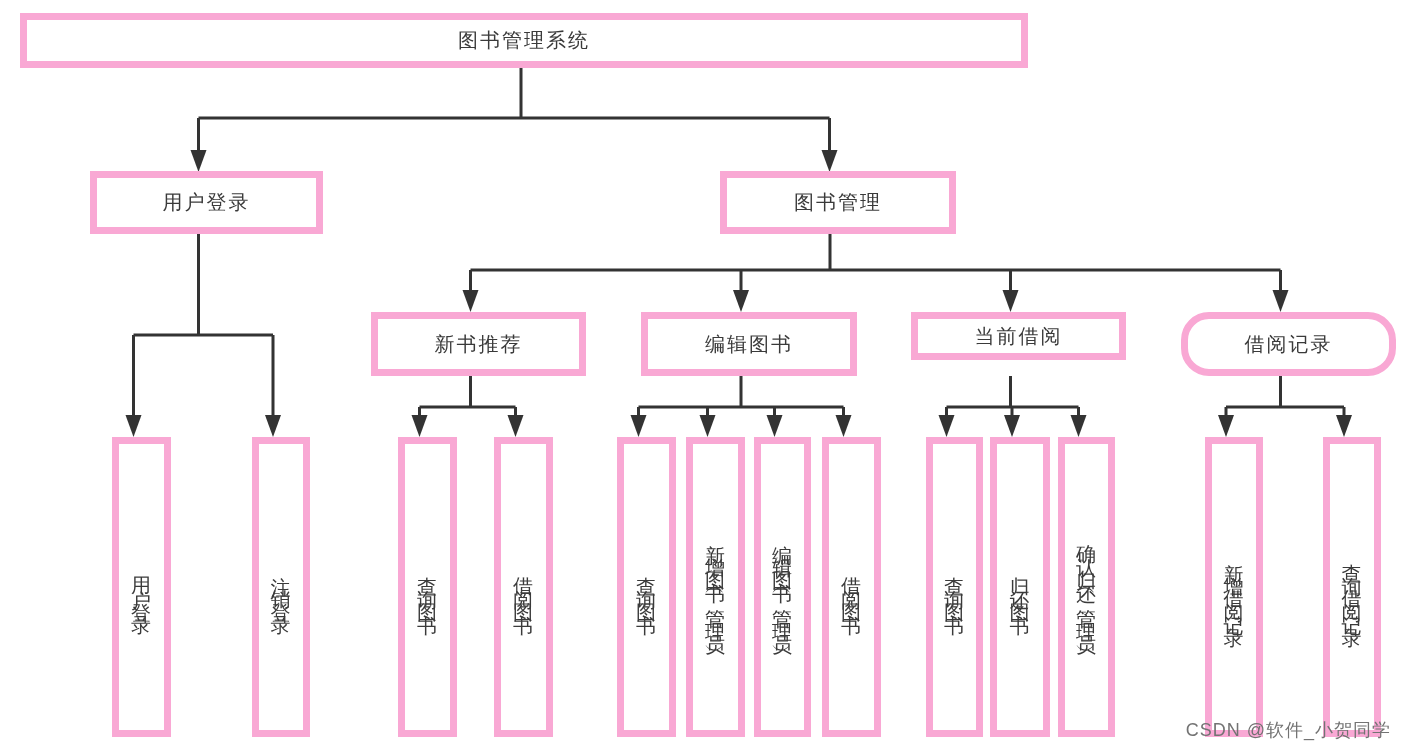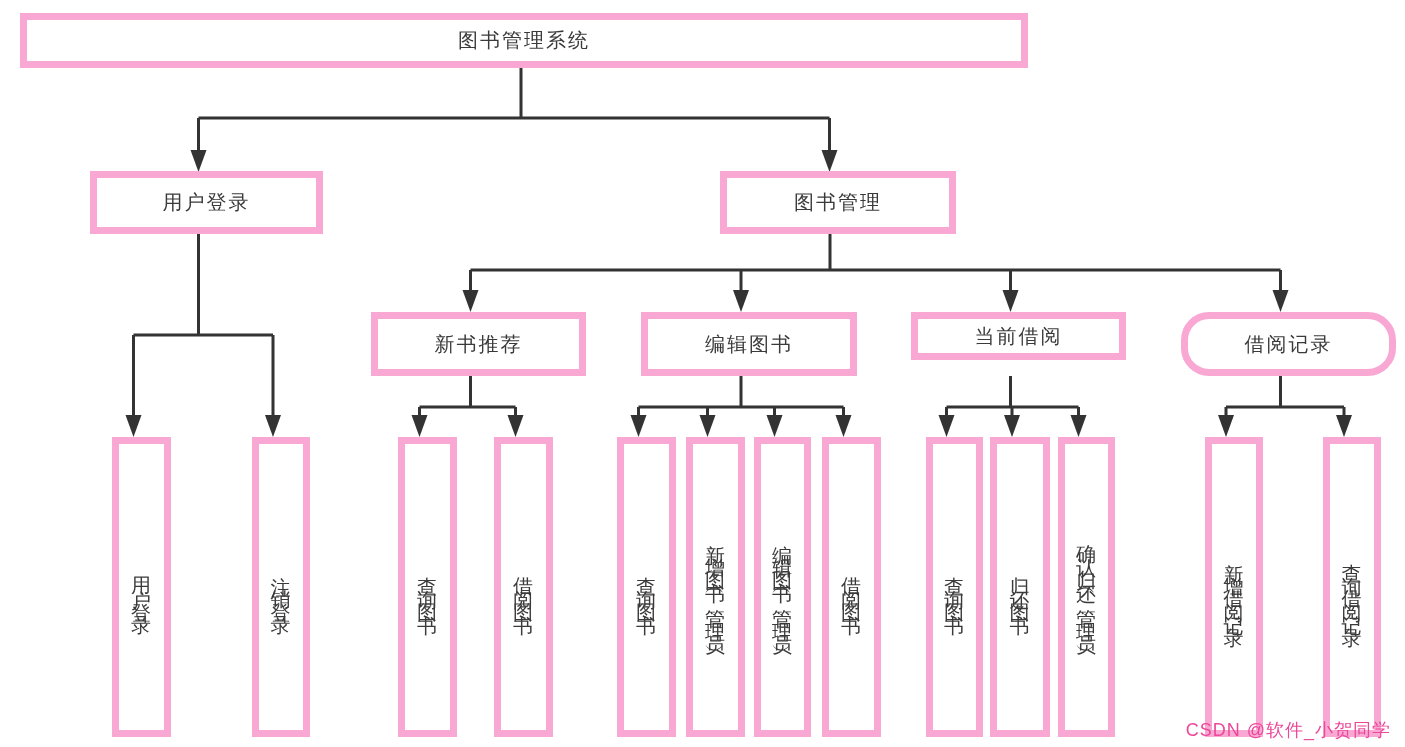--- a/index.html
+++ b/index.html
@@ -53,21 +53,21 @@
     line-height: 1;
     letter-spacing: 13px;
     max-height: 292px;
   }
   .watermark {
     position: absolute;
     right: 14px;
     bottom: 5px;
     font-size: 18px;
     letter-spacing: 1px;
-    color: #ec4899;
+    color: #737373;
     z-index: 5;
     white-space: nowrap;
   }
 </style>
 </head>
 <body>
 
 <div class="canvas">
 
   <svg class="wires" width="1405" height="747" viewBox="0 0 1405 747">

